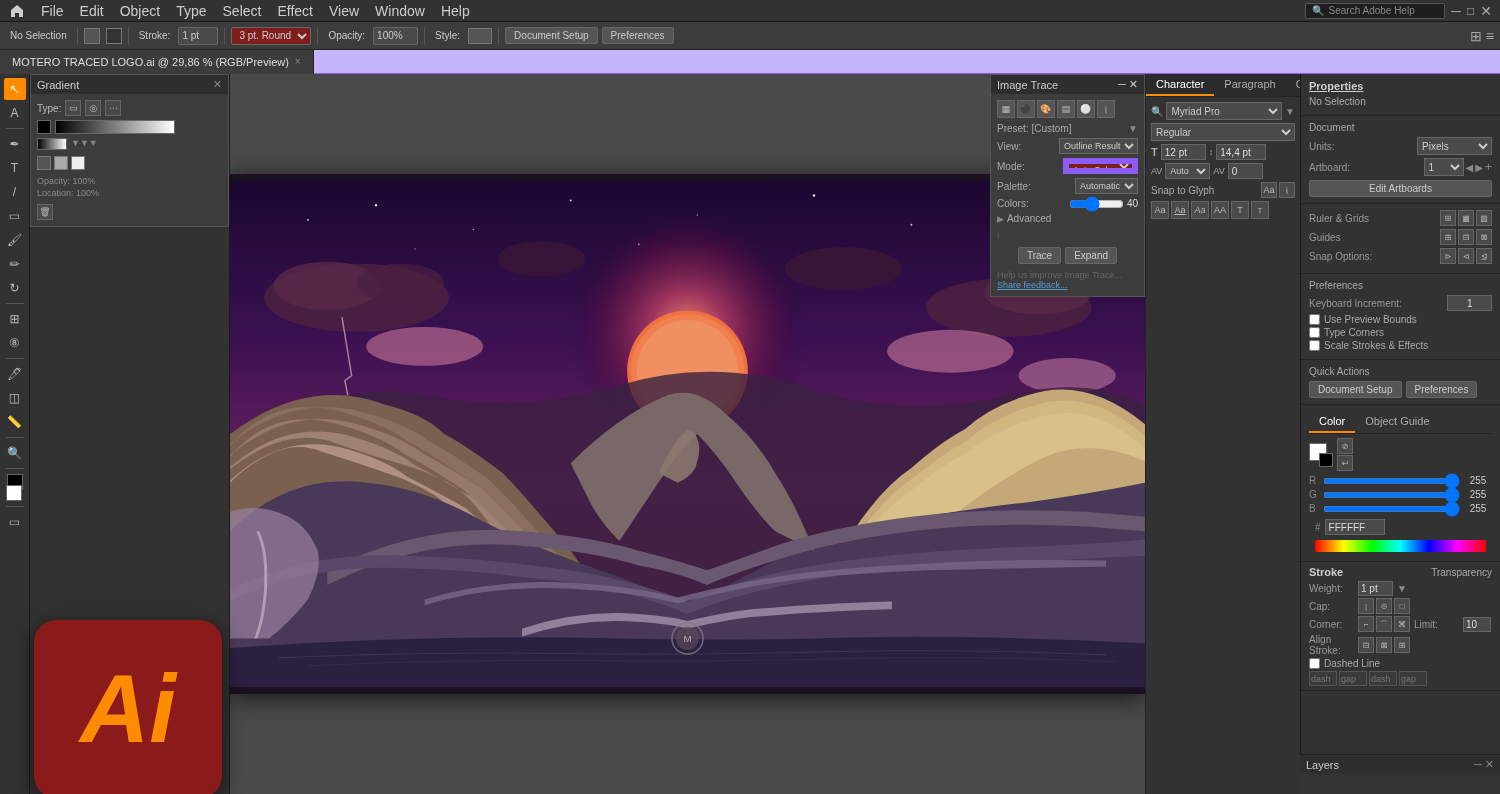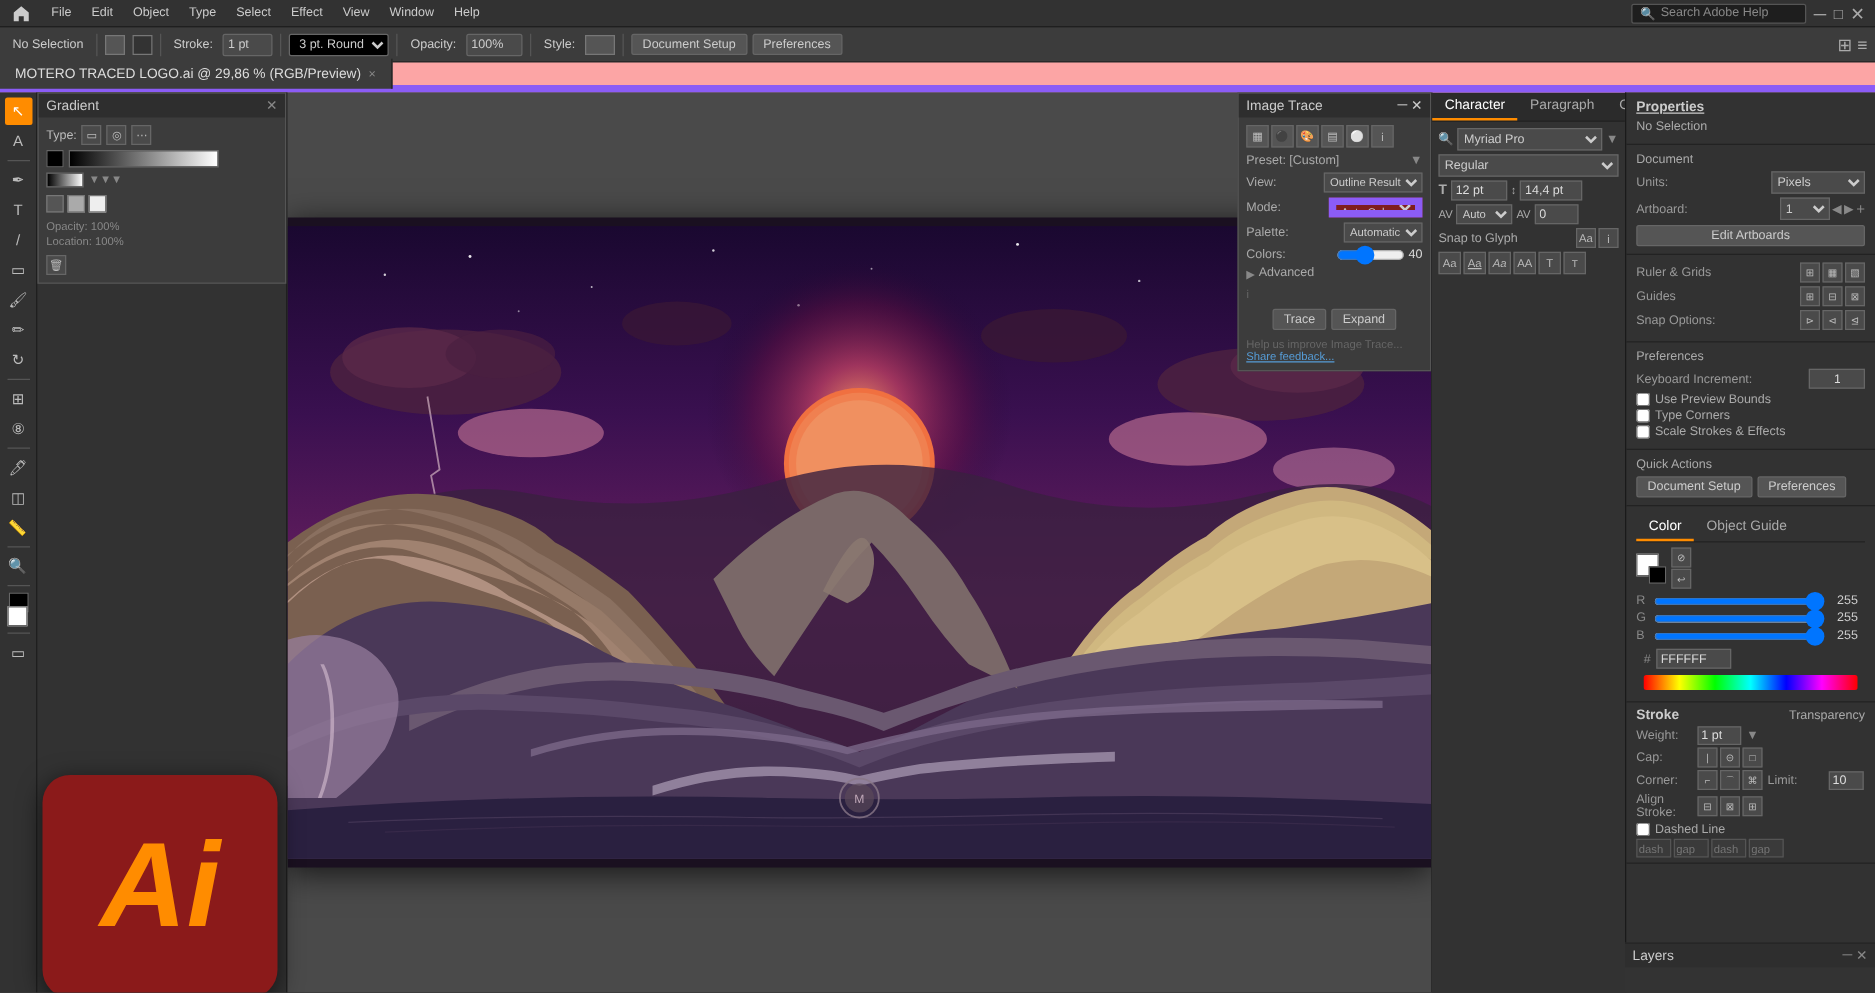--- a/index.html
+++ b/index.html
@@ -28,21 +28,21 @@
     .menu-bar .home-icon {
       width: 18px;
       height: 18px;
       margin-right: 6px;
       display: flex;
       align-items: center;
       justify-content: center;
     }
     .menu-item {
       padding: 2px 7px;
-      font-size: 10px;
+      font-size: 14px;
       color: #ccc;
       cursor: pointer;
     }
     .menu-bar-right {
       margin-left: auto;
       display: flex;
       align-items: center;
       gap: 6px;
     }
     .search-bar {
@@ -70,21 +70,21 @@
       gap: 4px;
       border-bottom: 1px solid #222;
     }
     .toolbar-item {
       font-size: 10px;
       color: #ccc;
       padding: 2px 4px;
       white-space: nowrap;
     }
     .toolbar-select {
-      background: #000000;
+      background: #7f1d1d;
       border: 1px solid #666;
       color: #ccc;
       font-size: 10px;
       padding: 1px 3px;
       height: 18px;
       border-radius: 2px;
     }
     .toolbar-input {
       background: #4a4a4a;
       border: 1px solid #666;
@@ -99,24 +99,24 @@
       width: 1px;
       height: 18px;
       background: #555;
       margin: 0 2px;
     }
 
     
     .tab-bar {
       width: 100%;
       height: 24px;
-      background: #fca5a5;
-      display: flex;
-      align-items: center;
-      border-bottom: 6px solid #8b5cf6;
+      background: #c4b5fd;
+      display: flex;
+      align-items: center;
+      border-bottom: 1px solid #8b5cf6;
     }
     .tab-item {
       height: 24px;
       padding: 0 12px;
       display: flex;
       align-items: center;
       gap: 6px;
       background: #3c3c3c;
       border-right: 1px solid #222;
       font-size: 11px;

